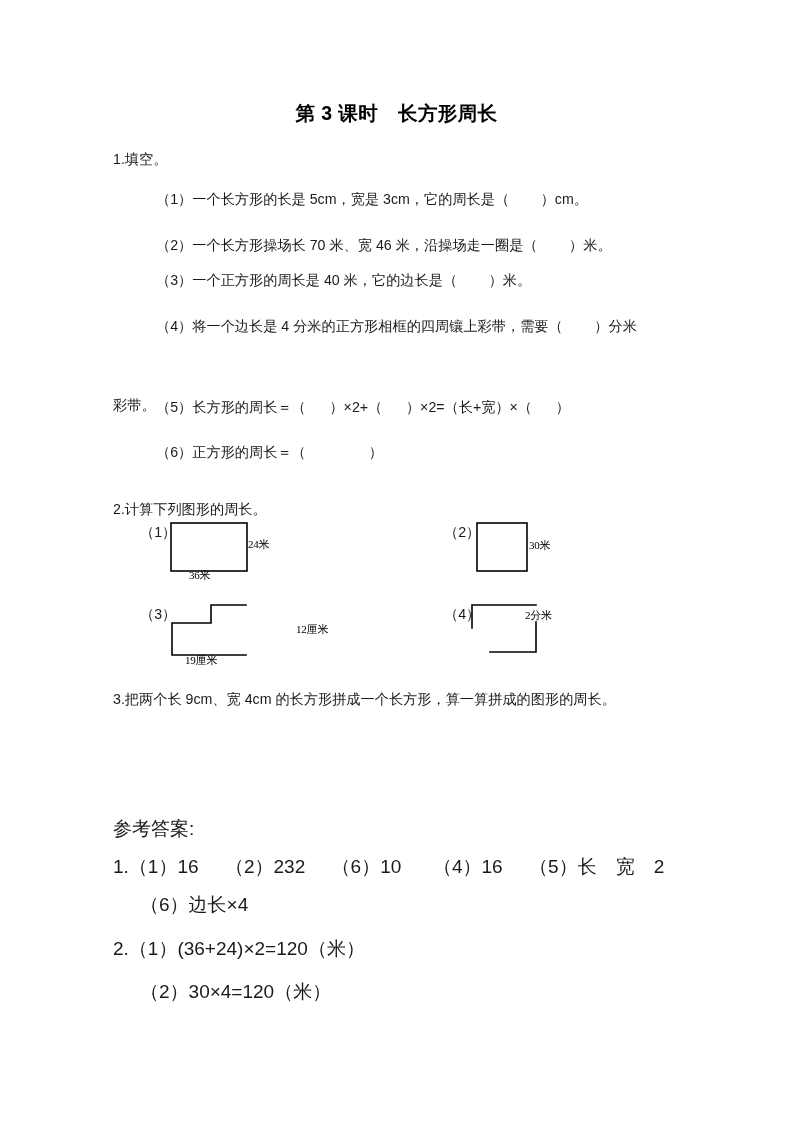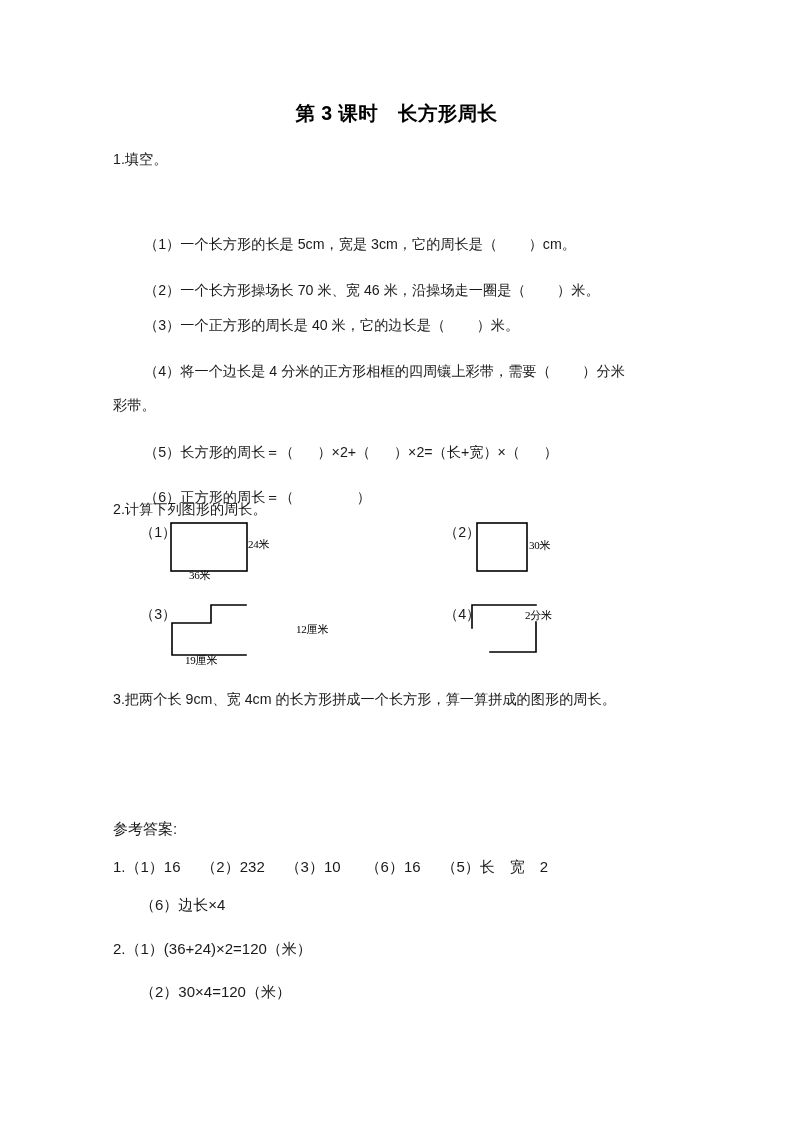--- a/index.html
+++ b/index.html
@@ -36,21 +36,21 @@
   }
 
   .line {
     position: absolute;
     font-size: 14.2px;
     line-height: 18px;
     white-space: pre;
     color: #1a1a1a;
   }
   .lvl0 { left: 113px; }
-  .lvl1 { left: 144px; margin-top: 45px; }
+  .lvl1 { left: 156px; }
 
   
   .fig-wrap {
     position: absolute;
   }
   .shape-num {
     position: absolute;
     font-size: 14.2px;
     white-space: pre;
     color: #1a1a1a;
@@ -61,21 +61,21 @@
     font-size: 11px;
     white-space: pre;
     color: #000;
     letter-spacing: -0.2px;
   }
   svg { display: block; overflow: visible; }
 
   
   .ans {
     position: absolute;
-    font-size: 15px;
+    font-size: 19px;
     line-height: 18px;
     white-space: pre;
     color: #1a1a1a;
   }
 </style>
 </head>
 <body>
 
 <div class="page">
 
@@ -124,18 +124,18 @@
     <svg style="position:absolute; left:468px; top:600px;" width="90" height="62">
       <path d="M 4 28 L 4 5 L 68 5" fill="none" stroke="#000000" stroke-width="1.6" stroke-linecap="square" stroke-linejoin="miter"></path>
       <path d="M 68 22 L 68 52 L 22 52" fill="none" stroke="#000000" stroke-width="1.6" stroke-linecap="square" stroke-linejoin="miter"></path>
     </svg>
     <div class="dim" style="left:525px; top:608px;">2分米</div>
   </div>
 
   <div class="line lvl0" style="top:690px;">3.把两个长 9cm、宽 4cm 的长方形拼成一个长方形，算一算拼成的图形的周长。</div>
 
   <div class="ans" style="left:113px; top:820px;">参考答案:</div>
-  <div class="ans" style="left:113px; top:858px;">1.（1）16     （2）232     （3）10      （6）16     （5）长　宽　2</div>
+  <div class="ans" style="left:113px; top:858px;">1.（1）16     （2）232     （6）10      （4）16     （5）长　宽　2</div>
   <div class="ans" style="left:140px; top:896px;">（6）边长×4</div>
   <div class="ans" style="left:113px; top:940px;">2.（1）(36+24)×2=120（米）</div>
   <div class="ans" style="left:140px; top:983px;">（2）30×4=120（米）</div>
 
 </div>
 
 </body></html>

